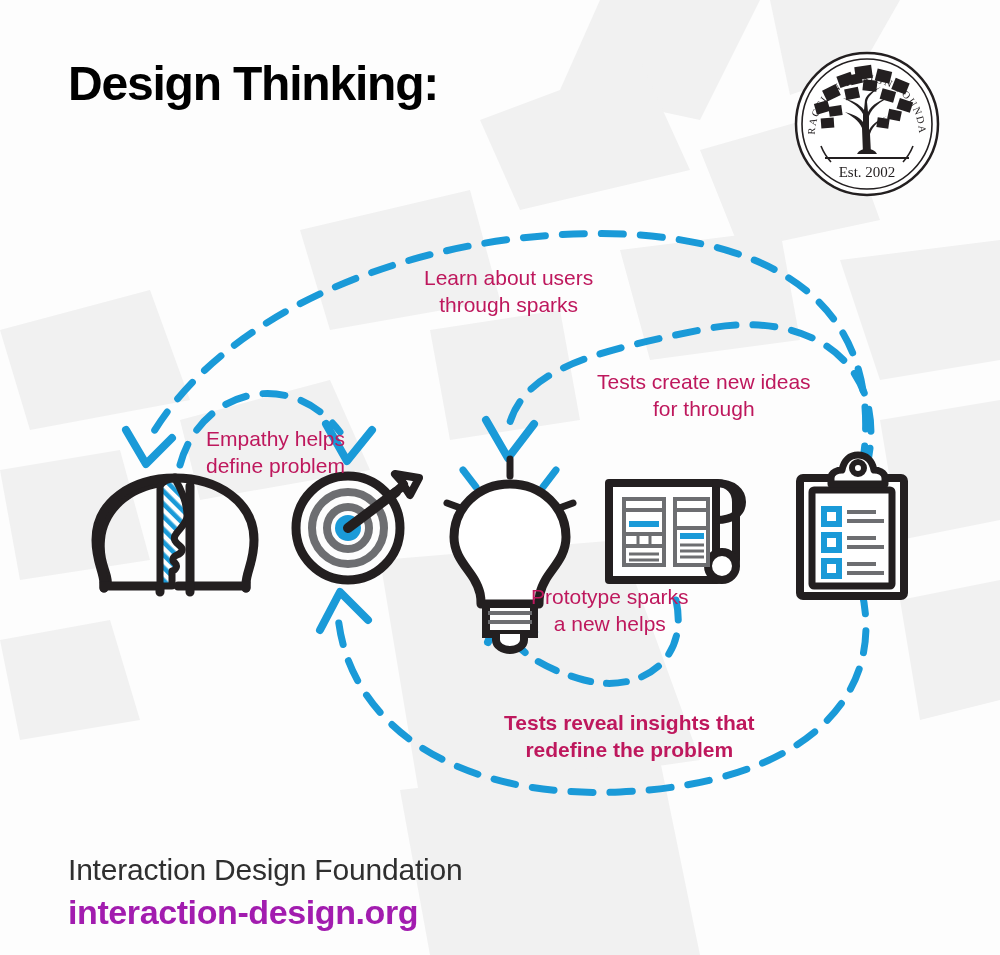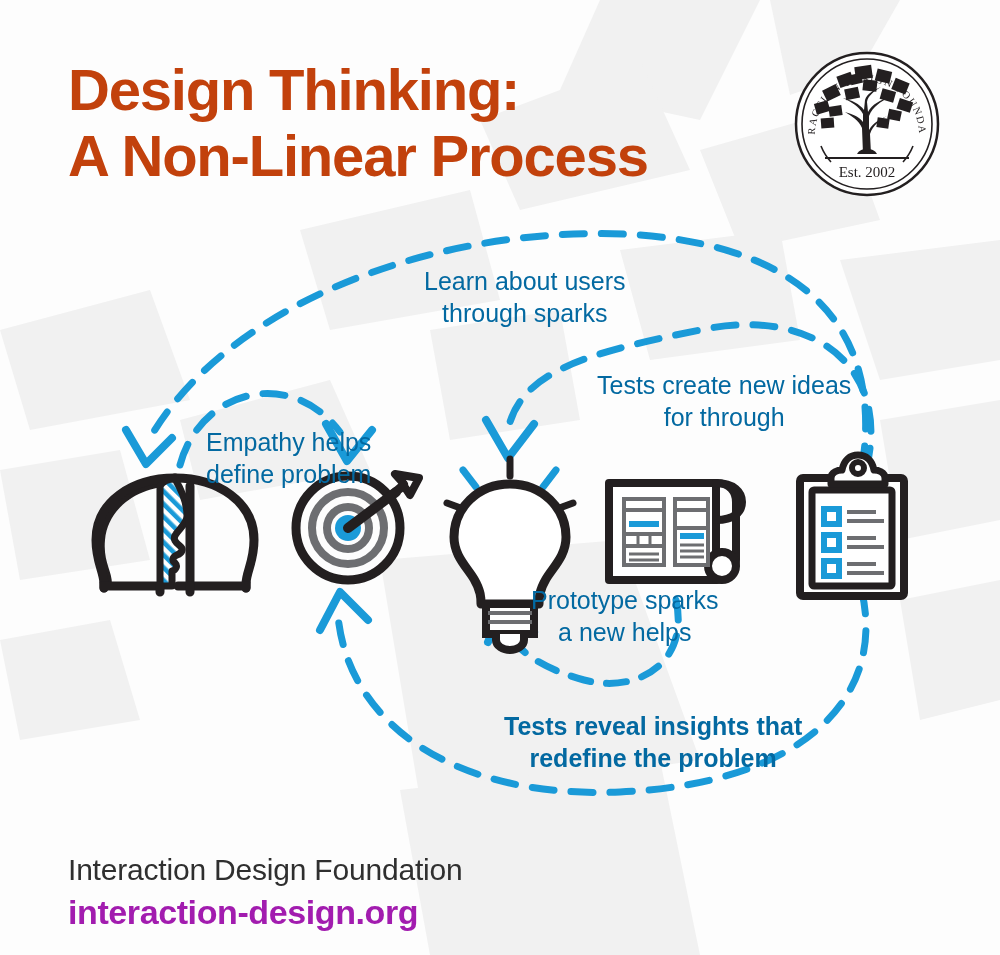--- a/index.html
+++ b/index.html
@@ -32,24 +32,24 @@
   }
   .title-block {
     position: absolute;
     left: 68px;
     top: 57px;
     width: 640px;
   }
   .title-line {
     font-family: "Liberation Sans", "DejaVu Sans", sans-serif;
     font-weight: bold;
-    font-size: 58px;
+    font-size: 48px;
     line-height: 1.14;
     letter-spacing: -1.2px;
-    color: #c2410c;
+    color: #000000;
     white-space: nowrap;
   }
   .footer-block {
     position: absolute;
     left: 68px;
     top: 851px;
   }
   .footer-org {
     font-size: 30px;
     color: #2f2f2f;
@@ -59,23 +59,23 @@
   .footer-url {
     font-size: 34px;
     font-weight: bold;
     color: #a21caf;
     letter-spacing: -0.4px;
     line-height: 1.25;
     margin-top: 2px;
   }
   .caption {
     position: absolute;
-    font-size: 25px;
+    font-size: 21px;
     line-height: 1.28;
-    color: #0369a1;
+    color: #be185d;
     text-align: center;
     white-space: nowrap;
   }
   #caption-learn   { left: 424px; top: 265px; }
   #caption-tests-create { left: 597px; top: 369px; }
   #caption-empathy { left: 192px; top: 426px; margin-left: 14px; }
   #caption-prototype { left: 531px; top: 584px; }
   #caption-tests-reveal { left: 504px; top: 710px; font-weight: bold; }
   .logo-wrap {
     position: absolute;
@@ -263,21 +263,20 @@
       <g>
         <rect x="824" y="561" width="15" height="15" fill="none" stroke="#1a9ad8" stroke-width="6"></rect>
         <line x1="847" y1="564" x2="876" y2="564" stroke="#6d6e71" stroke-width="4"></line>
         <line x1="847" y1="573" x2="884" y2="573" stroke="#6d6e71" stroke-width="4"></line>
       </g>
     </g>
   </svg>
 
   <div class="title-block">
     <div class="title-line">Design Thinking:</div>
-    <div class="title-line">A Non-Linear Process</div>
   </div>
 
   <div class="logo-wrap">
     <svg viewBox="0 0 148 148">
       <defs>
         <path id="arcpath" d="M 22 84 A 52 52 0 0 1 126 84" fill="none"></path>
       </defs>
       <circle cx="74" cy="74" r="71" fill="#ffffff" stroke="#231f20" stroke-width="2.5"></circle>
       <circle cx="74" cy="74" r="65" fill="none" stroke="#231f20" stroke-width="1.6"></circle>
 

